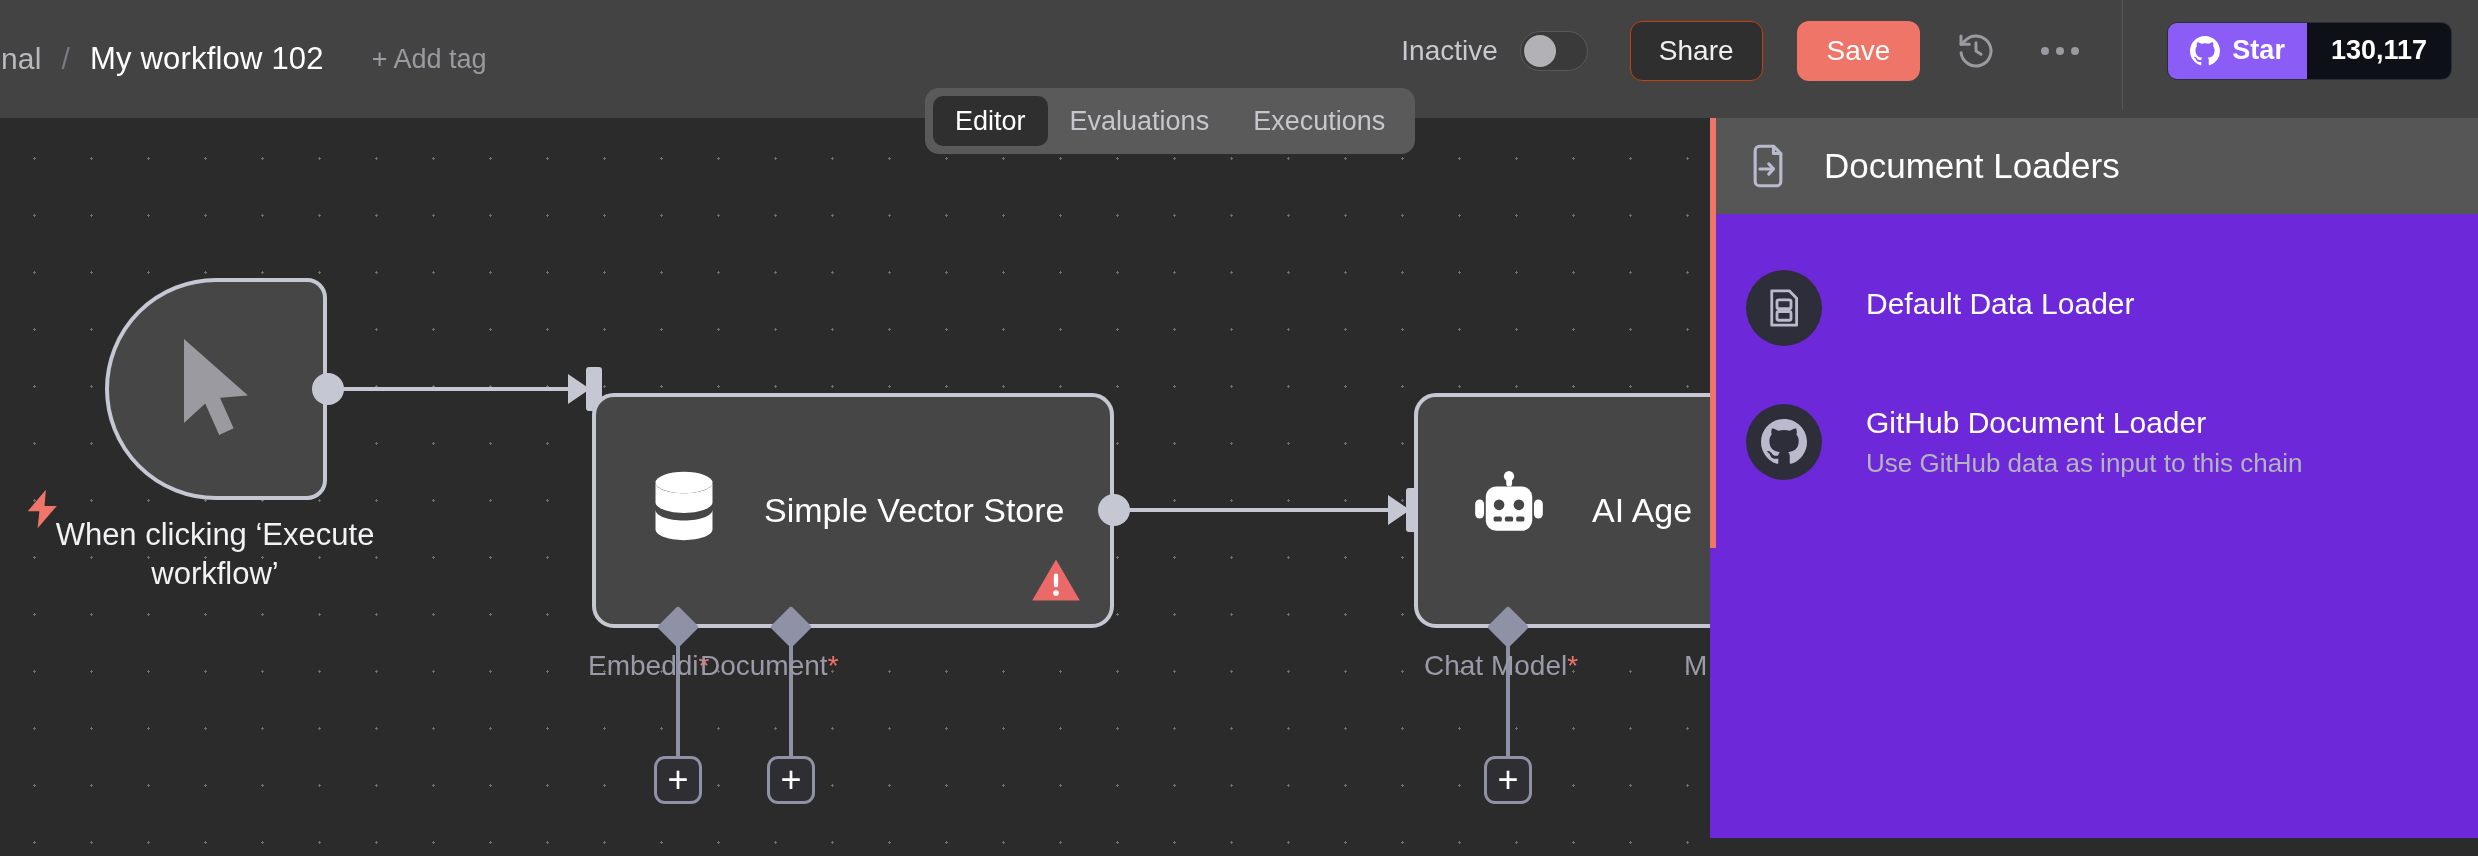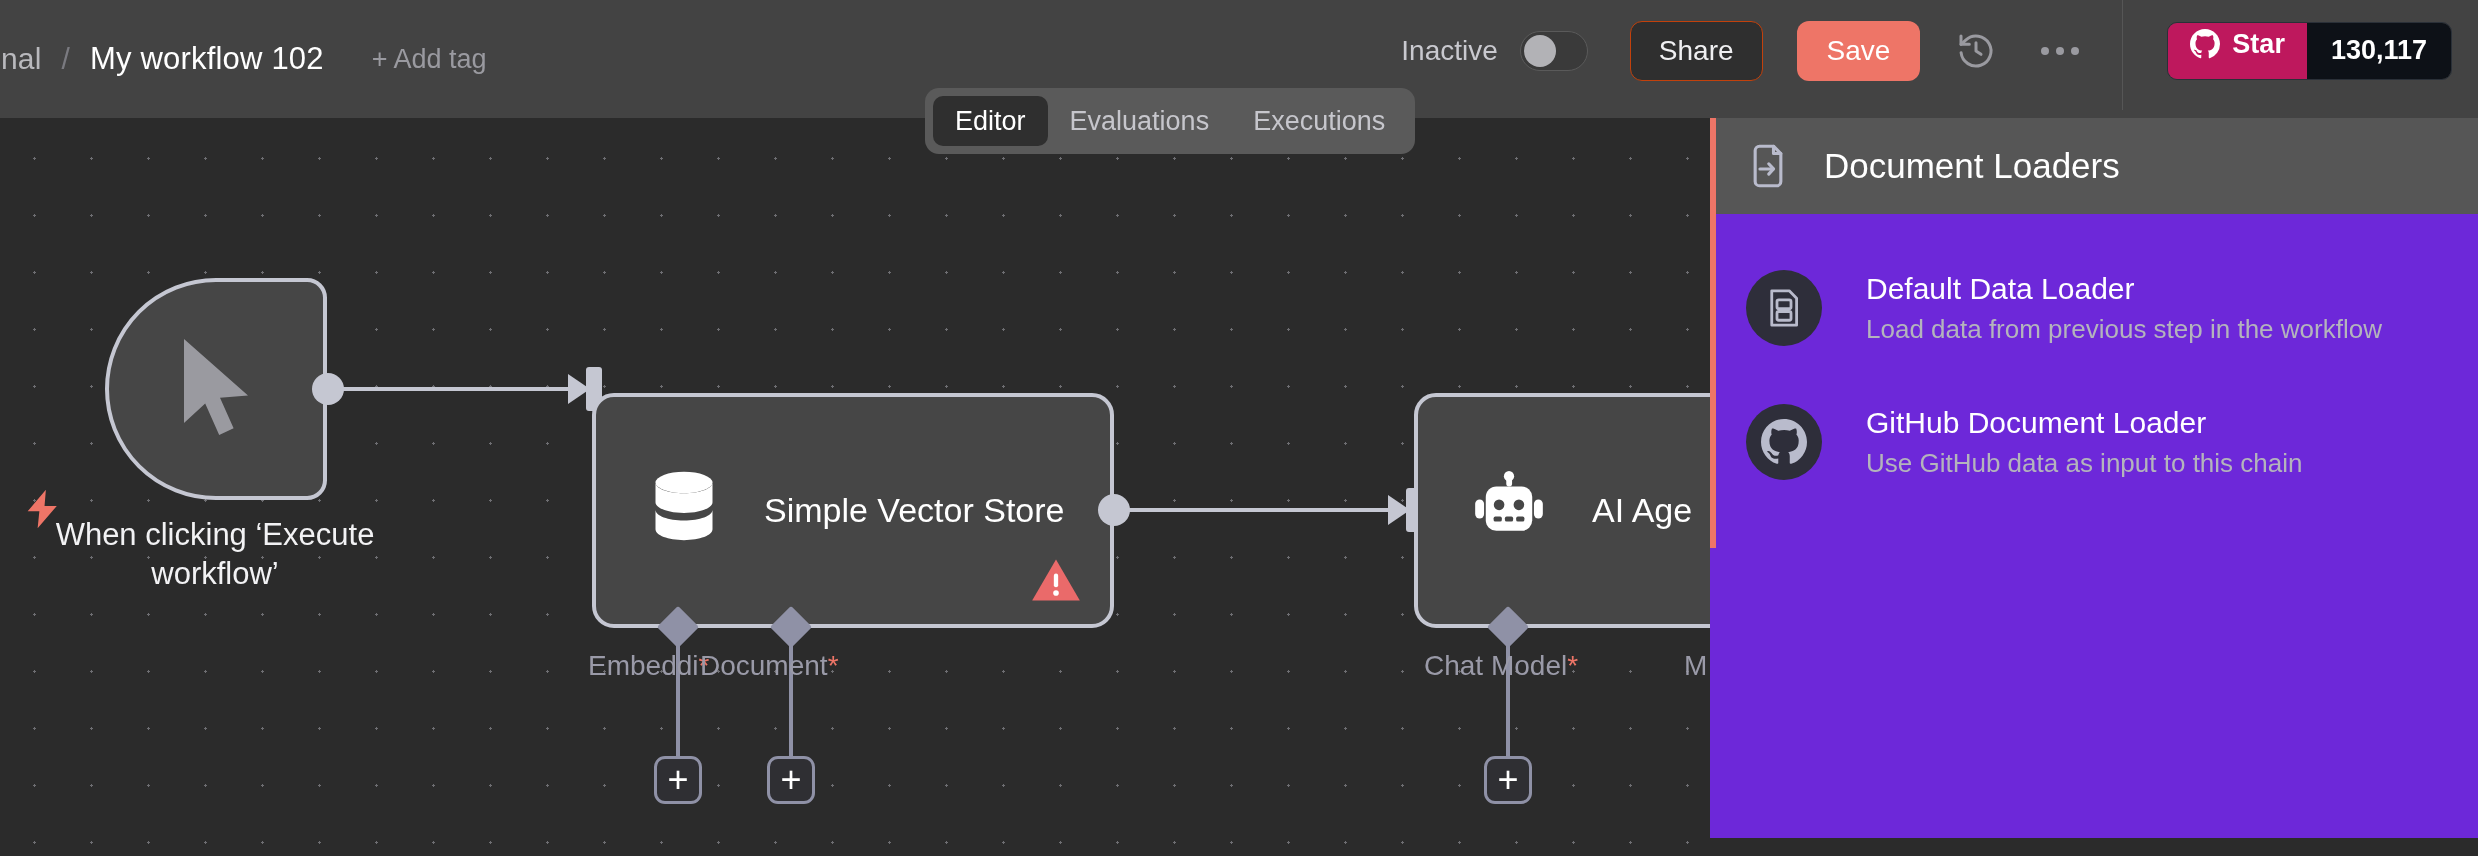--- a/index.html
+++ b/index.html
@@ -66,21 +66,21 @@
 
   .hdr-divider {
     width: 1px; height: 118px; background: #565656; margin-left: 34px;
   }
   .gh-badge {
     display: flex; align-items: center; margin-left: 44px; margin-right: 26px;
     border-radius: 10px; overflow: hidden; cursor: pointer;
     border: 1px solid #2a3038;
   }
   .gh-left {
-    background: #be185d; display: flex; gap: 12px;
+    background: #8b5cf6; display: flex; align-items: center; gap: 12px;
     padding: 6px 22px; height: 56px;
   }
   .gh-left span { color: #ffffff; font-size: 27px; font-weight: bold; }
   .gh-right {
     background: #0d1117; color: #ffffff; font-size: 27px; font-weight: bold;
     padding: 0 24px; height: 56px; display: flex; align-items: center;
   }
 
   
   .tabs {
@@ -347,21 +347,20 @@
       <div class="panel-item selected">
         <div class="item-icon">
           <svg width="42" height="46" viewBox="0 0 24 26" fill="none" stroke="#b9bbcc" stroke-width="1.6" stroke-linejoin="round">
             <path d="M5 3.2h10l4.2 4.2v15.4H5z"></path>
             <rect x="8" y="8.4" width="8" height="5" rx="1"></rect>
             <rect x="8" y="15" width="8" height="5" rx="1"></rect>
           </svg>
         </div>
         <div>
           <div class="item-title">Default Data Loader</div>
-          <div class="item-desc">Load data from previous step in the workflow</div>
         </div>
       </div>
 
       <div class="panel-item" style="margin-top:22px;">
         <div class="item-icon">
           <svg width="46" height="46" viewBox="0 0 16 16" fill="#b9bbcc">
             <path d="M8 0C3.58 0 0 3.58 0 8c0 3.54 2.29 6.53 5.47 7.59.4.07.55-.17.55-.38 0-.19-.01-.82-.01-1.49-2.01.37-2.53-.49-2.69-.94-.09-.23-.48-.94-.82-1.13-.28-.15-.68-.52-.01-.53.63-.01 1.08.58 1.23.82.72 1.21 1.87.87 2.33.66.07-.52.28-.87.51-1.07-1.78-.2-3.64-.89-3.64-3.95 0-.87.31-1.59.82-2.15-.08-.2-.36-1.02.08-2.12 0 0 .67-.21 2.2.82.64-.18 1.32-.27 2-.27.68 0 1.36.09 2 .27 1.53-1.04 2.2-.82 2.2-.82.44 1.1.16 1.92.08 2.12.51.56.82 1.27.82 2.15 0 3.07-1.87 3.75-3.65 3.95.29.25.54.73.54 1.48 0 1.07-.01 1.93-.01 2.2 0 .21.15.46.55.38A8.01 8.01 0 0 0 16 8c0-4.42-3.58-8-8-8z"></path>
           </svg>
         </div>
         <div>

